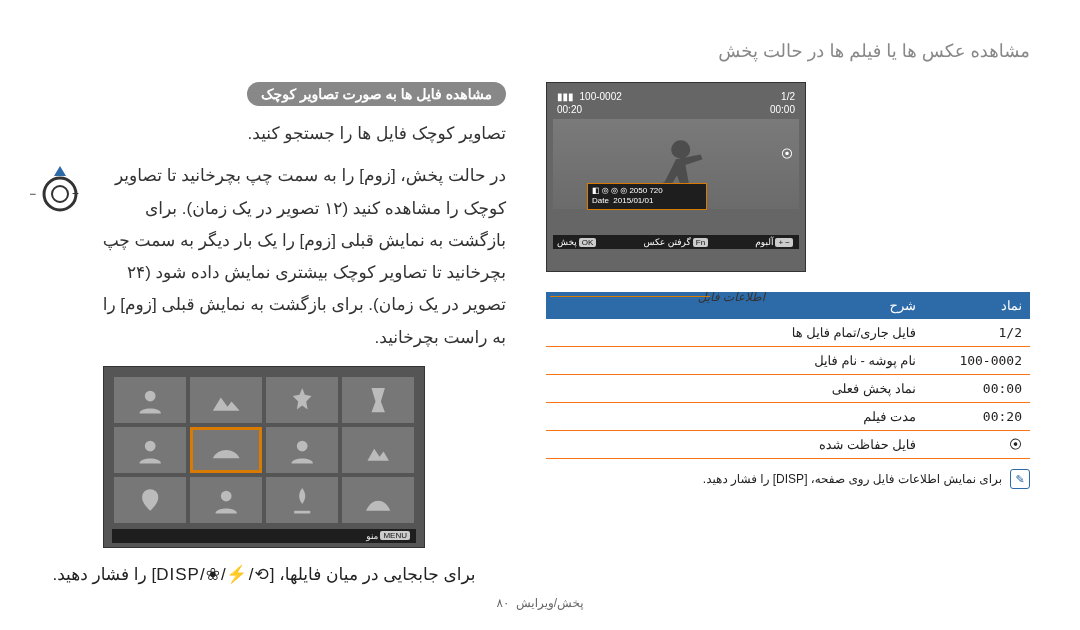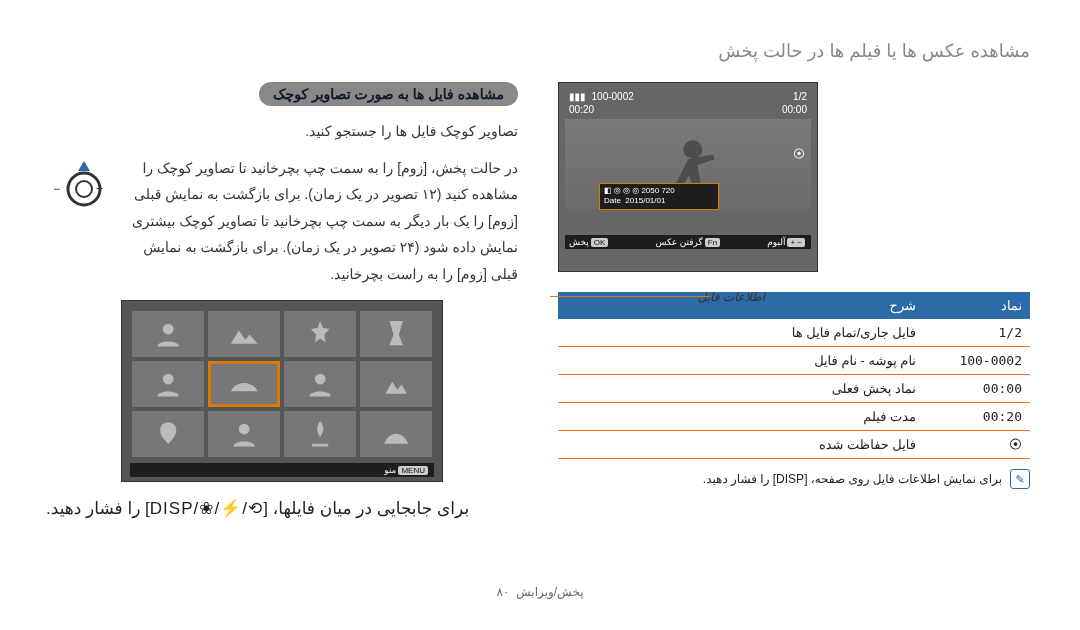--- a/index.html
+++ b/index.html
@@ -6,21 +6,21 @@
     margin: 0;
     background: #fff;
     font-family: Tahoma, Arial, sans-serif;
     color: #222;
     width: 1080px;
     height: 630px;
     overflow: hidden;
     box-sizing: border-box;
   }
   .page {
-    padding: 40px 50px 20px 46px;
+    padding: 40px 50px 20px 22px;
     box-sizing: border-box;
     position: relative;
     height: 100%;
   }
   .top-title {
     text-align: right;
     font-size: 18px;
     color: #888;
     margin-bottom: 20px;
   }
@@ -28,29 +28,29 @@
     display: flex;
     gap: 40px;
   }
   .col {
     flex: 1;
     min-width: 0;
   }
   .section-head {
     display: inline-block;
     background: #888;
-    color: #0f172a;
+    color: #ffffff;
     border-radius: 12px;
     padding: 4px 14px;
     font-size: 14px;
     font-weight: bold;
     margin-bottom: 12px;
   }
   .body-line {
-    font-size: 14px;
+    font-size: 17px;
     color: #333;
     line-height: 1.9;
     margin-bottom: 10px;
     text-align: right;
   }
   .tip-row {
     display: flex;
     gap: 10px;
     align-items: flex-start;
     margin-bottom: 12px;
@@ -196,49 +196,49 @@
     align-items: center;
     justify-content: center;
   }
   .thumb.sel { outline: 3px solid #d97b00; outline-offset: -3px; }
   .thumb svg { width: 70%; height: 70%; fill: #bbb; }
   .thumbs-bar {
     position: absolute;
     bottom: 4px; left: 8px; right: 8px;
     display: flex;
     justify-content: flex-end;
-    align-items: flex-end;
+    align-items: flex-start;
     background: #1e1e1e;
     color: #eee;
     font-size: 9px;
     padding: 2px 4px;
   }
   .bullet-line {
     font-size: 13px;
     line-height: 1.9;
     text-align: right;
     margin-top: 10px;
   }
   .bullet-line::before {
     content: "• ";
   }
   .big-line {
     font-size: 17px;
-    text-align: left;
+    text-align: center;
     margin-top: 16px;
     direction: rtl;
   }
   .big-line .keys {
     direction: ltr;
     unicode-bidi: embed;
     letter-spacing: 1px;
   }
   .footer {
     position: absolute;
-    bottom: 31px;
+    bottom: 20px;
     left: 0; right: 0;
     text-align: center;
     font-size: 12px;
     color: #666;
   }
   .right-col-wrap { position: relative; }
 </style>
 </head>
 <body>
 

